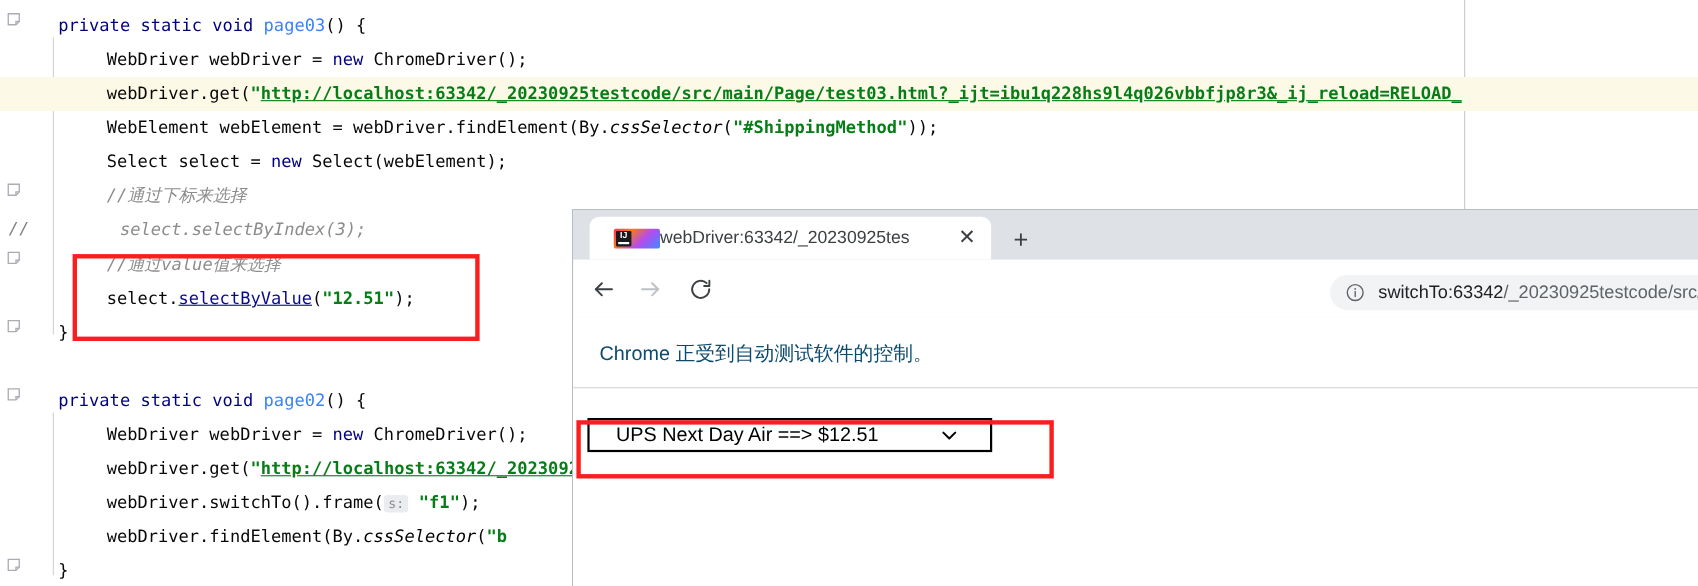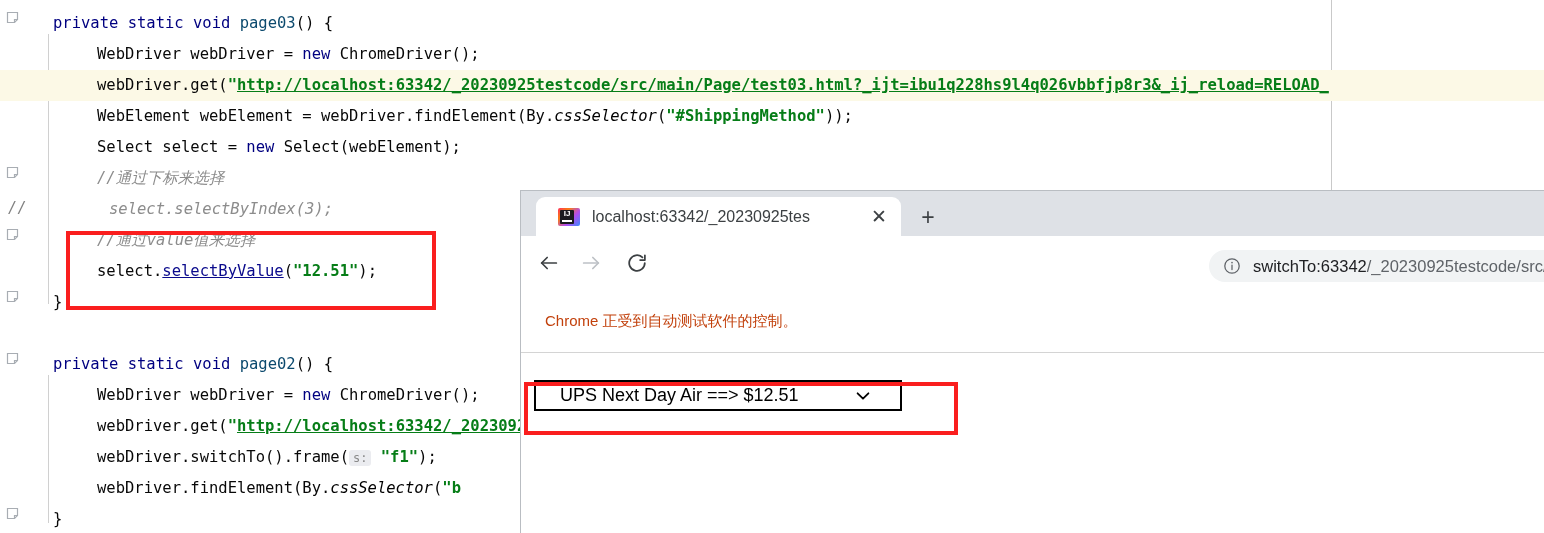--- a/index.html
+++ b/index.html
@@ -77,21 +77,21 @@
     line-height: 31px;
     white-space: pre;
   }
   .line.hl {
     left: 0;
     padding-left: 53px;
     width: 1491px;
     background: #fcf9e6;
   }
   .kw   { color: #000080; font-weight: normal; }
-  .mth  { color: #0c4a6e; }
+  .mth  { color: #3b82f6; }
   .str  { color: #067d17; font-weight: bold; }
   .strlink { color: #067d17; font-weight: bold; text-decoration: underline; }
   .ital { color: #000000; font-style: italic; }
   .cmt  { color: #8c8c8c; font-style: italic; }
   .mlink { color: #0a0a8c; text-decoration: underline; }
   .hint {
     background: #ebecf0;
     color: #8a8a8a;
     font-size: 12px;
     border-radius: 3px;
@@ -138,23 +138,22 @@
     left: 15px; top: 6px;
     width: 365px; height: 39px;
     background: #ffffff;
     border-radius: 9px 9px 0 0;
     display: flex;
     align-items: center;
     padding: 0 10px;
     box-sizing: border-box;
   }
   #tab-favicon {
-    width: 22px; height: 18px;
+    width: 42px; height: 18px;
     margin-left: 12px;
-    margin-right: 12px;
     flex: 0 0 auto;
     border-radius: 2px;
     position: relative;
     overflow: hidden;
     background: linear-gradient(135deg,#fe315d 0%, #f97a12 28%, #b24cf0 62%, #3d8bff 100%);
   }
   #tab-favicon .ij-inner {
     position: absolute;
     left: 2px; top: 2px;
     width: 14px; height: 14px;
@@ -267,22 +266,22 @@
     left: 0; top: 0;
     width: 100%; height: 63px;
     background: #ffffff;
     border-bottom: 1px solid #d4d4d4;
     display: flex;
     align-items: center;
     padding-left: 24px;
     box-sizing: border-box;
   }
   #infobar-text {
-    font-size: 15px;
-    color: #c2410c;
+    font-size: 18px;
+    color: #0c4a6e;
     font-family: "Liberation Sans", sans-serif;
     text-align: center;
   }
   #page-body {
     position: absolute;
     left: 0; top: 64px;
     width: 100%; bottom: 0;
     background: #ffffff;
   }
   #shipping-select {
@@ -366,21 +365,21 @@
 
 <div id="browser">
 
   <div id="tabstrip">
     <div id="tab">
       <span id="tab-favicon">
         <span class="ij-inner"></span>
         <span class="ij-text">IJ</span>
         <span class="ij-bar"></span>
       </span>
-      <span id="tab-title">localhost:63342/_20230925tes</span>
+      <span id="tab-title">webDriver:63342/_20230925tes</span>
       <span id="tab-close">✕</span>
     </div>
     <div id="newtab">+</div>
   </div>
 
   <div id="toolbar">
     <span class="navbtn">
       <svg width="22" height="22" viewBox="0 0 24 24" fill="none" stroke="#3c4043" stroke-width="1.9" stroke-linecap="round" stroke-linejoin="round">
         <path d="M20 12H4"></path>
           <path d="M10 6l-6 6 6 6"></path>

